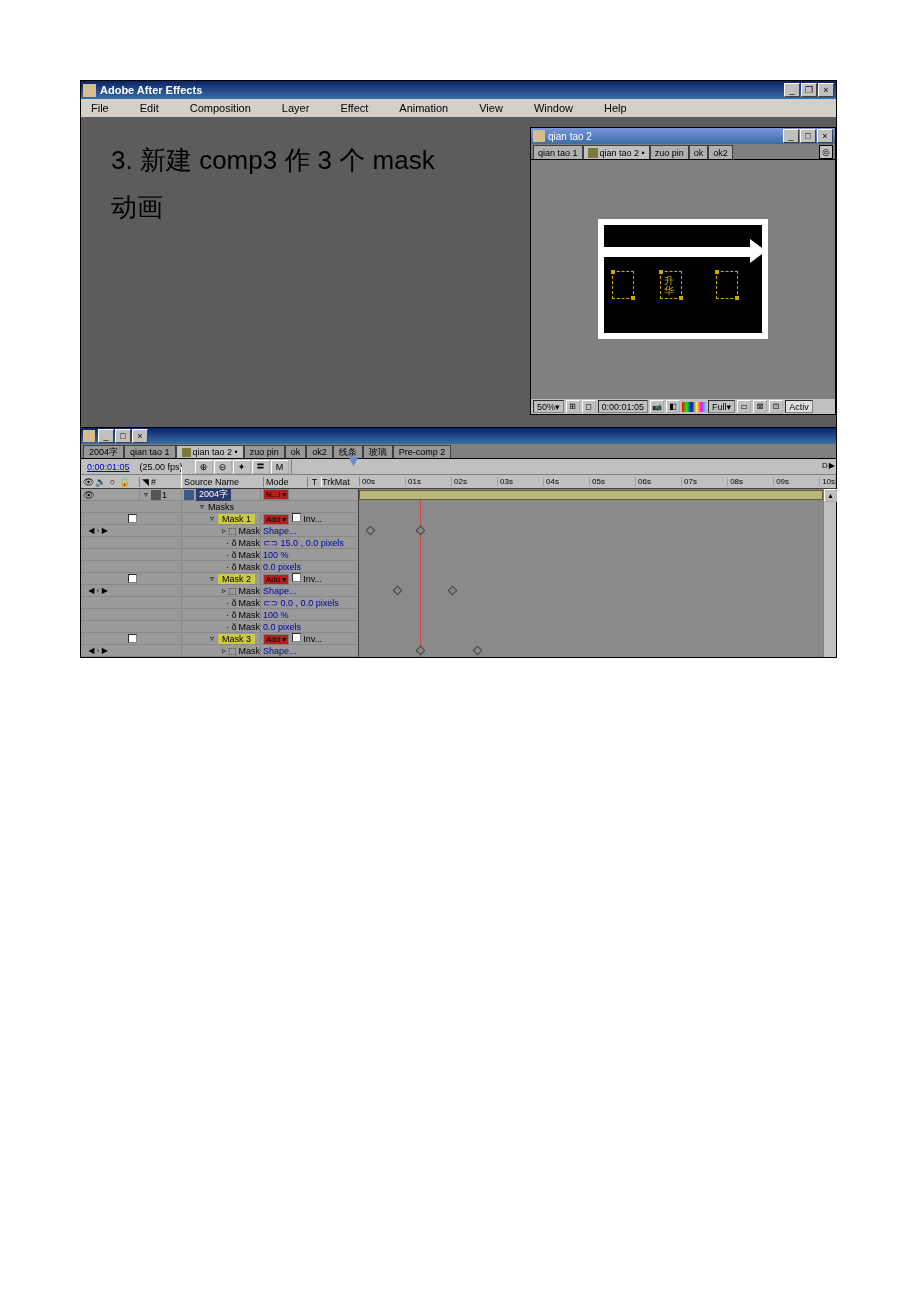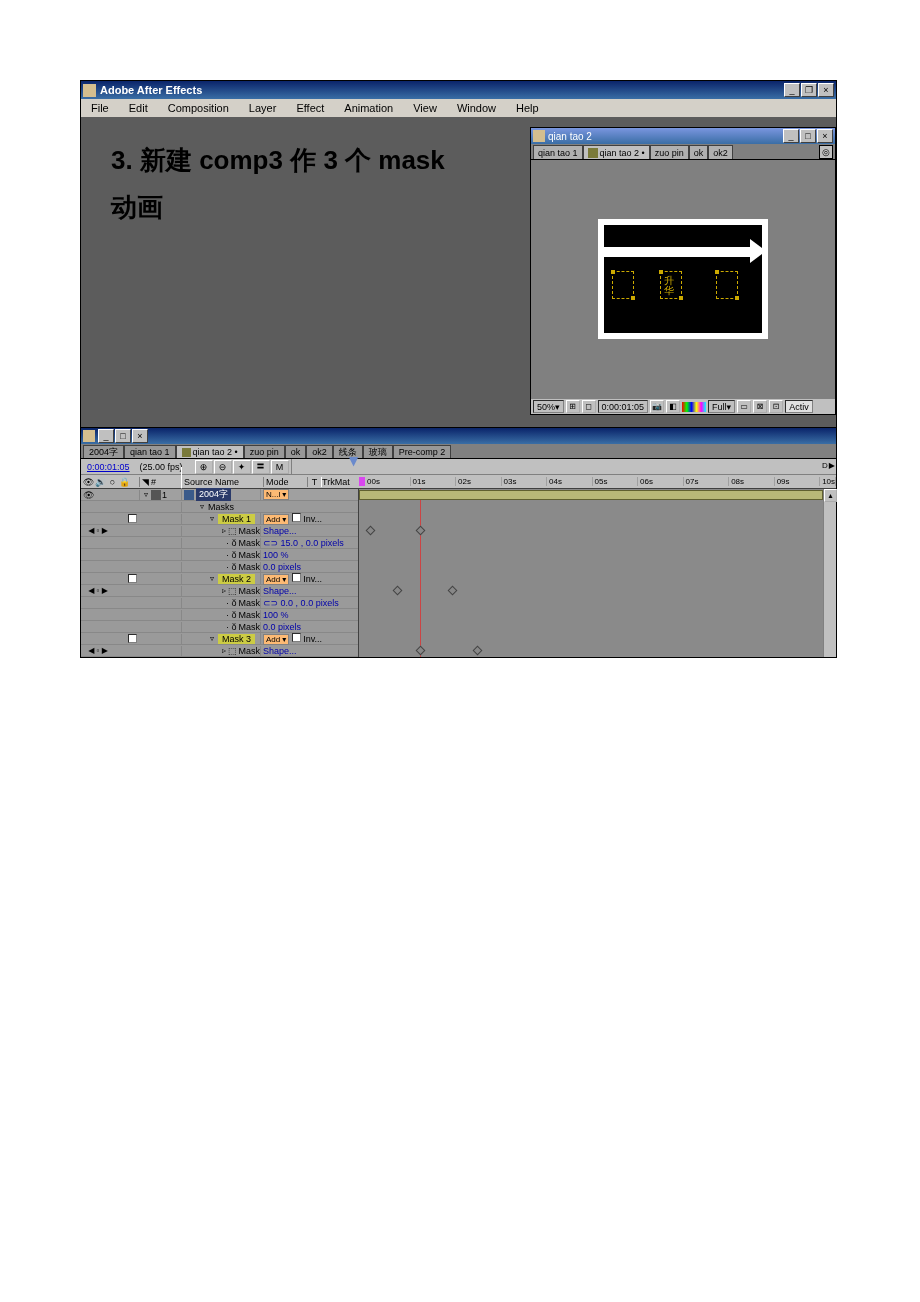--- a/index.html
+++ b/index.html
@@ -4,24 +4,24 @@
 <style>
 *{box-sizing:border-box;margin:0;padding:0;font-family:Tahoma,Arial,sans-serif}
 body{background:#fff;width:920px;font-size:11px}
 .page{padding:0}
 .ae-wrap{margin:80px 0 0 80px;width:757px;background:#5c5c5c;border:1px solid #000}
 .titlebar{background:linear-gradient(#0a246a,#3a6ea5);color:#fff;height:18px;display:flex;align-items:center;padding:0 2px;font-size:11px}
 .titlebar .ticon{width:13px;height:13px;background:#d4be8f;margin-right:4px;display:inline-block}
 .titlebar .t{flex:1;font-weight:bold}
 .winbtns{display:flex;gap:1px}
 .winbtn{width:16px;height:14px;background:#c0c0c0;border:1px solid #fff;border-right-color:#404040;border-bottom-color:#404040;font-size:9px;display:flex;align-items:center;justify-content:center;color:#000;font-family:Arial}
-.menubar{background:#d4d0c8;height:18px;display:flex;align-items:center;padding:0 4px;font-size:11px;color:#000;gap:8px}
+.menubar{background:#d4d0c8;height:18px;display:flex;align-items:center;padding:0 4px;font-size:11px;color:#000;gap:19px}
 .menubar span{padding:1px 6px}
 .workspace{background:#5c5c5c;height:310px;position:relative;display:flex}
-.overlay-text{position:absolute;left:30px;top:20px;color:#000;font-family:SimHei,sans-serif;font-weight:bold;font-size:26px;line-height:1.8;z-index:5}
+.overlay-text{position:absolute;left:30px;top:20px;color:#000;font-family:SimHei,sans-serif;font-weight:normal;font-size:26px;line-height:1.8;z-index:5}
 .comp-panel{position:absolute;right:0;top:10px;width:306px;background:#808080;border:1px solid #000}
 .comp-title{background:linear-gradient(#7a96df,#3a6ea5);height:16px;display:flex;align-items:center;color:#fff;font-size:10px;padding:0 2px}
 .comp-title .ticon{width:12px;height:12px;background:#d4be8f;margin-right:3px}
 .comp-title .t{flex:1}
 .tabs-row{background:#808080;height:16px;display:flex;align-items:flex-end;padding:0 2px;gap:0;font-size:9px;color:#000;border-bottom:1px solid #000}
 .tab{background:#b0b0b0;border:1px solid #404040;border-bottom:none;padding:1px 4px;height:14px;display:flex;align-items:center;position:relative}
 .tab.active{background:#c0c0c0}
 .tab .ticon{width:10px;height:10px;background:#7a7a3a;margin-right:2px;display:inline-block}
 .tabs-row .target{margin-left:auto;width:14px;height:14px;border:1px solid #000;background:#c0c0c0;display:flex;align-items:center;justify-content:center;font-size:9px}
 .viewer{background:#808080;height:238px;display:flex;align-items:center;justify-content:center;position:relative}
@@ -57,36 +57,36 @@
 .tl-ruler{flex:1;position:relative;height:16px;border-left:1px solid #808080;margin-left:2px}
 .tl-ruler .cti{position:absolute;left:57px;top:-2px;width:10px;height:10px;background:#6a8acc;clip-path:polygon(0 0,100% 0,50% 100%)}
 .tl-cols{background:#c0c0c0;height:14px;display:flex;font-size:9px;align-items:center;border-bottom:1px solid #404040}
 .col-av{width:58px;display:flex;gap:1px;padding:0 2px}
 .col-av span{width:11px;height:11px;display:inline-flex;align-items:center;justify-content:center}
 .col-sw{width:42px;display:flex;align-items:center;border-left:1px solid #808080;padding:0 2px;gap:2px}
 .col-name{width:82px;border-left:1px solid #ffffff;padding:10px 2px}
 .col-mode{width:44px;border-left:1px solid #808080;padding:0 2px}
 .col-t{width:14px;border-left:1px solid #808080;text-align:center}
 .col-trk{width:38px;border-left:1px solid #ffffff;padding:0 0}
-.col-timeline{flex:1;border-left:6px solid #d946ef;position:relative;display:flex}
+.col-timeline{flex:1;border-left:1px solid #d946ef;position:relative;display:flex}
 .time-tick{flex:1;border-right:1px solid #a0a0a0;text-align:left;padding-left:2px;font-size:8px;color:#000;position:relative}
 .tl-body{background:#9a9a9a;min-height:158px;font-size:9px;color:#000;display:flex}
 .tl-left{width:278px;border-right:1px solid #404040;background:#9a9a9a}
 .tl-right{flex:1;background:#8a8a8a;position:relative}
 .row{height:12px;display:flex;align-items:center;border-bottom:1px solid #888}
 .row.layer{background:#a0a0a0}
 .row .c-av{width:58px;display:flex;padding:0 2px;gap:1px}
 .row .c-sw{width:42px;padding:0 2px;border-left:1px solid #888;display:flex;align-items:center;gap:1px}
 .row .c-name{flex:1;padding:0 2px;border-left:1px solid #888;display:flex;align-items:center;gap:2px;overflow:hidden;white-space:nowrap}
 .row .c-val{width:98px;padding:0 2px;border-left:1px solid #888;overflow:hidden;white-space:nowrap}
 .tw{width:8px;display:inline-block;text-align:center;font-size:8px}
 .layer-ico{width:10px;height:10px;background:#555;display:inline-block}
 .maskname{background:#cccc44;padding:0 4px;color:#000}
 .link{color:#0000aa;}
-.mode-sel{background:#fdba74;border:1px solid #808080;padding:0 2px;font-size:8px;display:inline-flex;align-items:flex-start;gap:2px}
+.mode-sel{background:#b91c1c;border:1px solid #808080;padding:0 2px;font-size:8px;display:inline-flex;align-items:flex-start;gap:2px}
 .chk{width:9px;height:9px;border:1px inset #808080;background:#fff;display:inline-block}
 .keynav{width:30px;display:inline-flex;align-items:center;justify-content:center;gap:1px;font-size:8px}
 .kf{position:absolute;width:7px;height:7px;background:#888;border:1px solid #444;transform:rotate(45deg)}
 .cti-line{position:absolute;left:61px;top:0;bottom:0;width:1px;background:#c44}
 .layerbar{position:absolute;height:10px;background:#b8b878;border:1px solid #606030}
 .rt-row{height:12px;position:relative;border-bottom:1px solid transparent}
 .scroll-gutter{position:absolute;right:0;top:0;bottom:0;width:13px;background:#c0c0c0;border-left:1px solid #808080}
 .scroll-btn{width:13px;height:13px;background:#c0c0c0;border:1px outset #fff;font-size:8px;display:flex;align-items:center;justify-content:center}
 .footer-text{margin:40px 12px 20px 12px;font-size:13px;color:#000;font-family:SimSun,serif;line-height:1.6}
 .ruler-scale{position:absolute;right:1px;top:0;height:14px;display:flex;align-items:center;font-size:8px;gap:1px}

